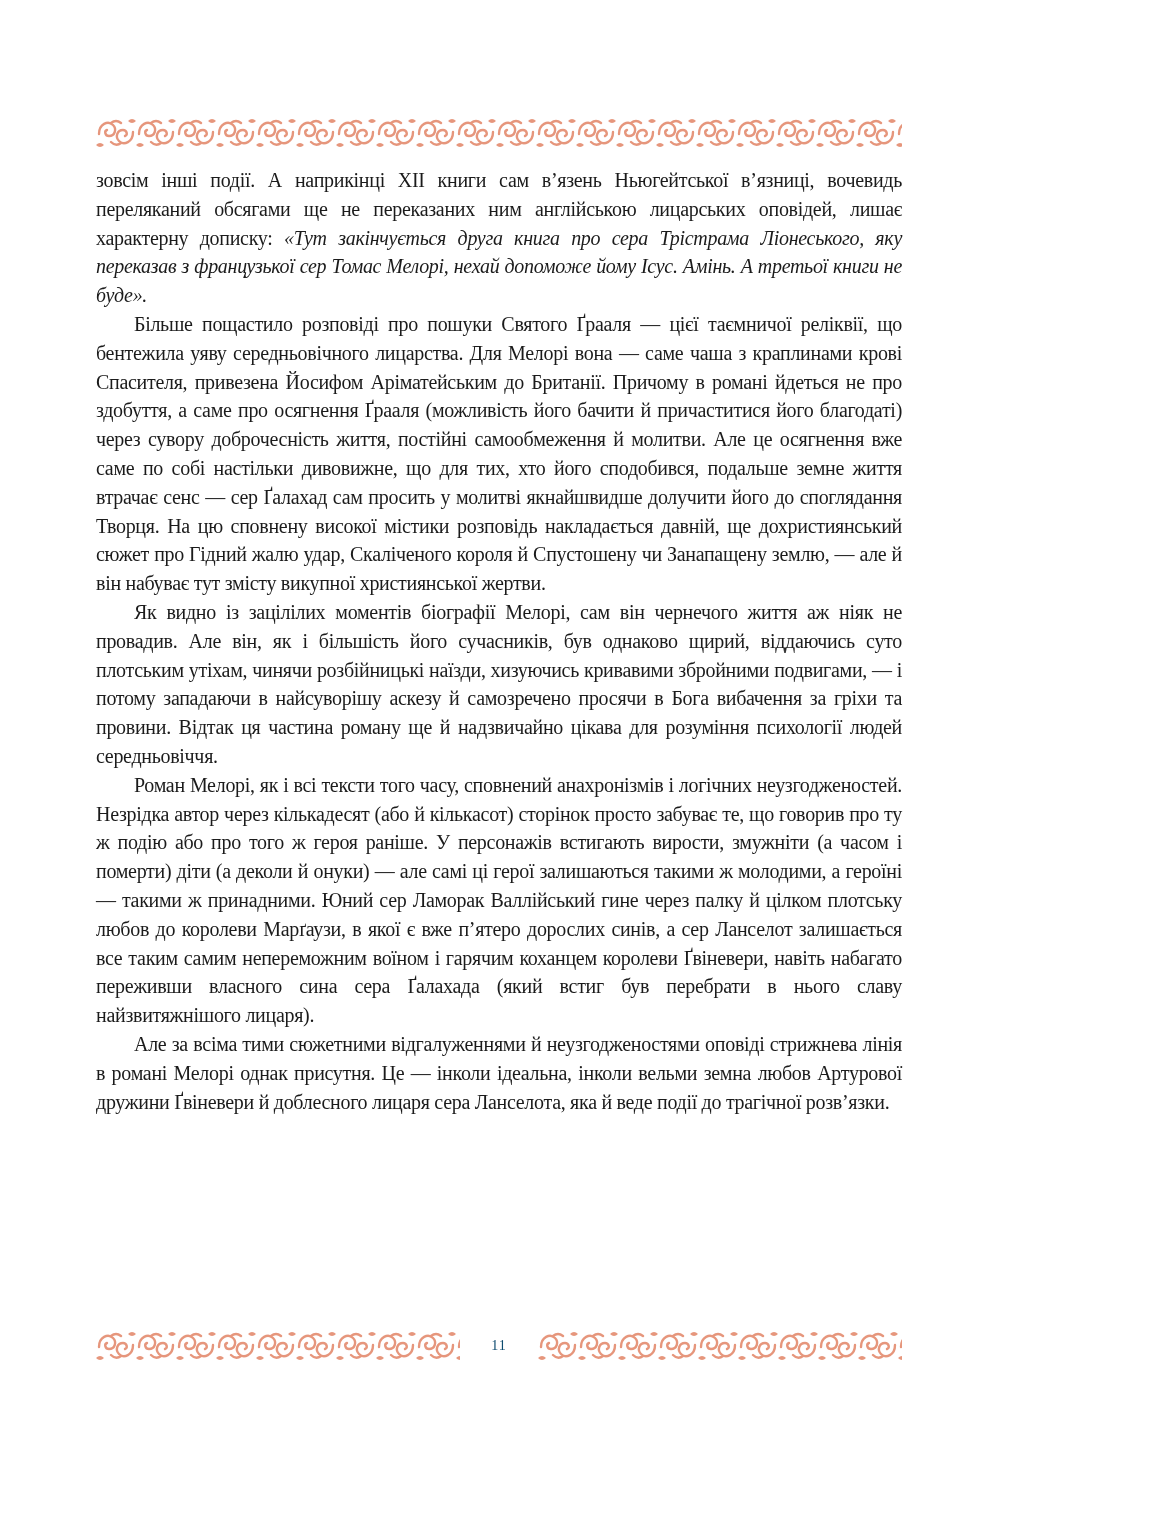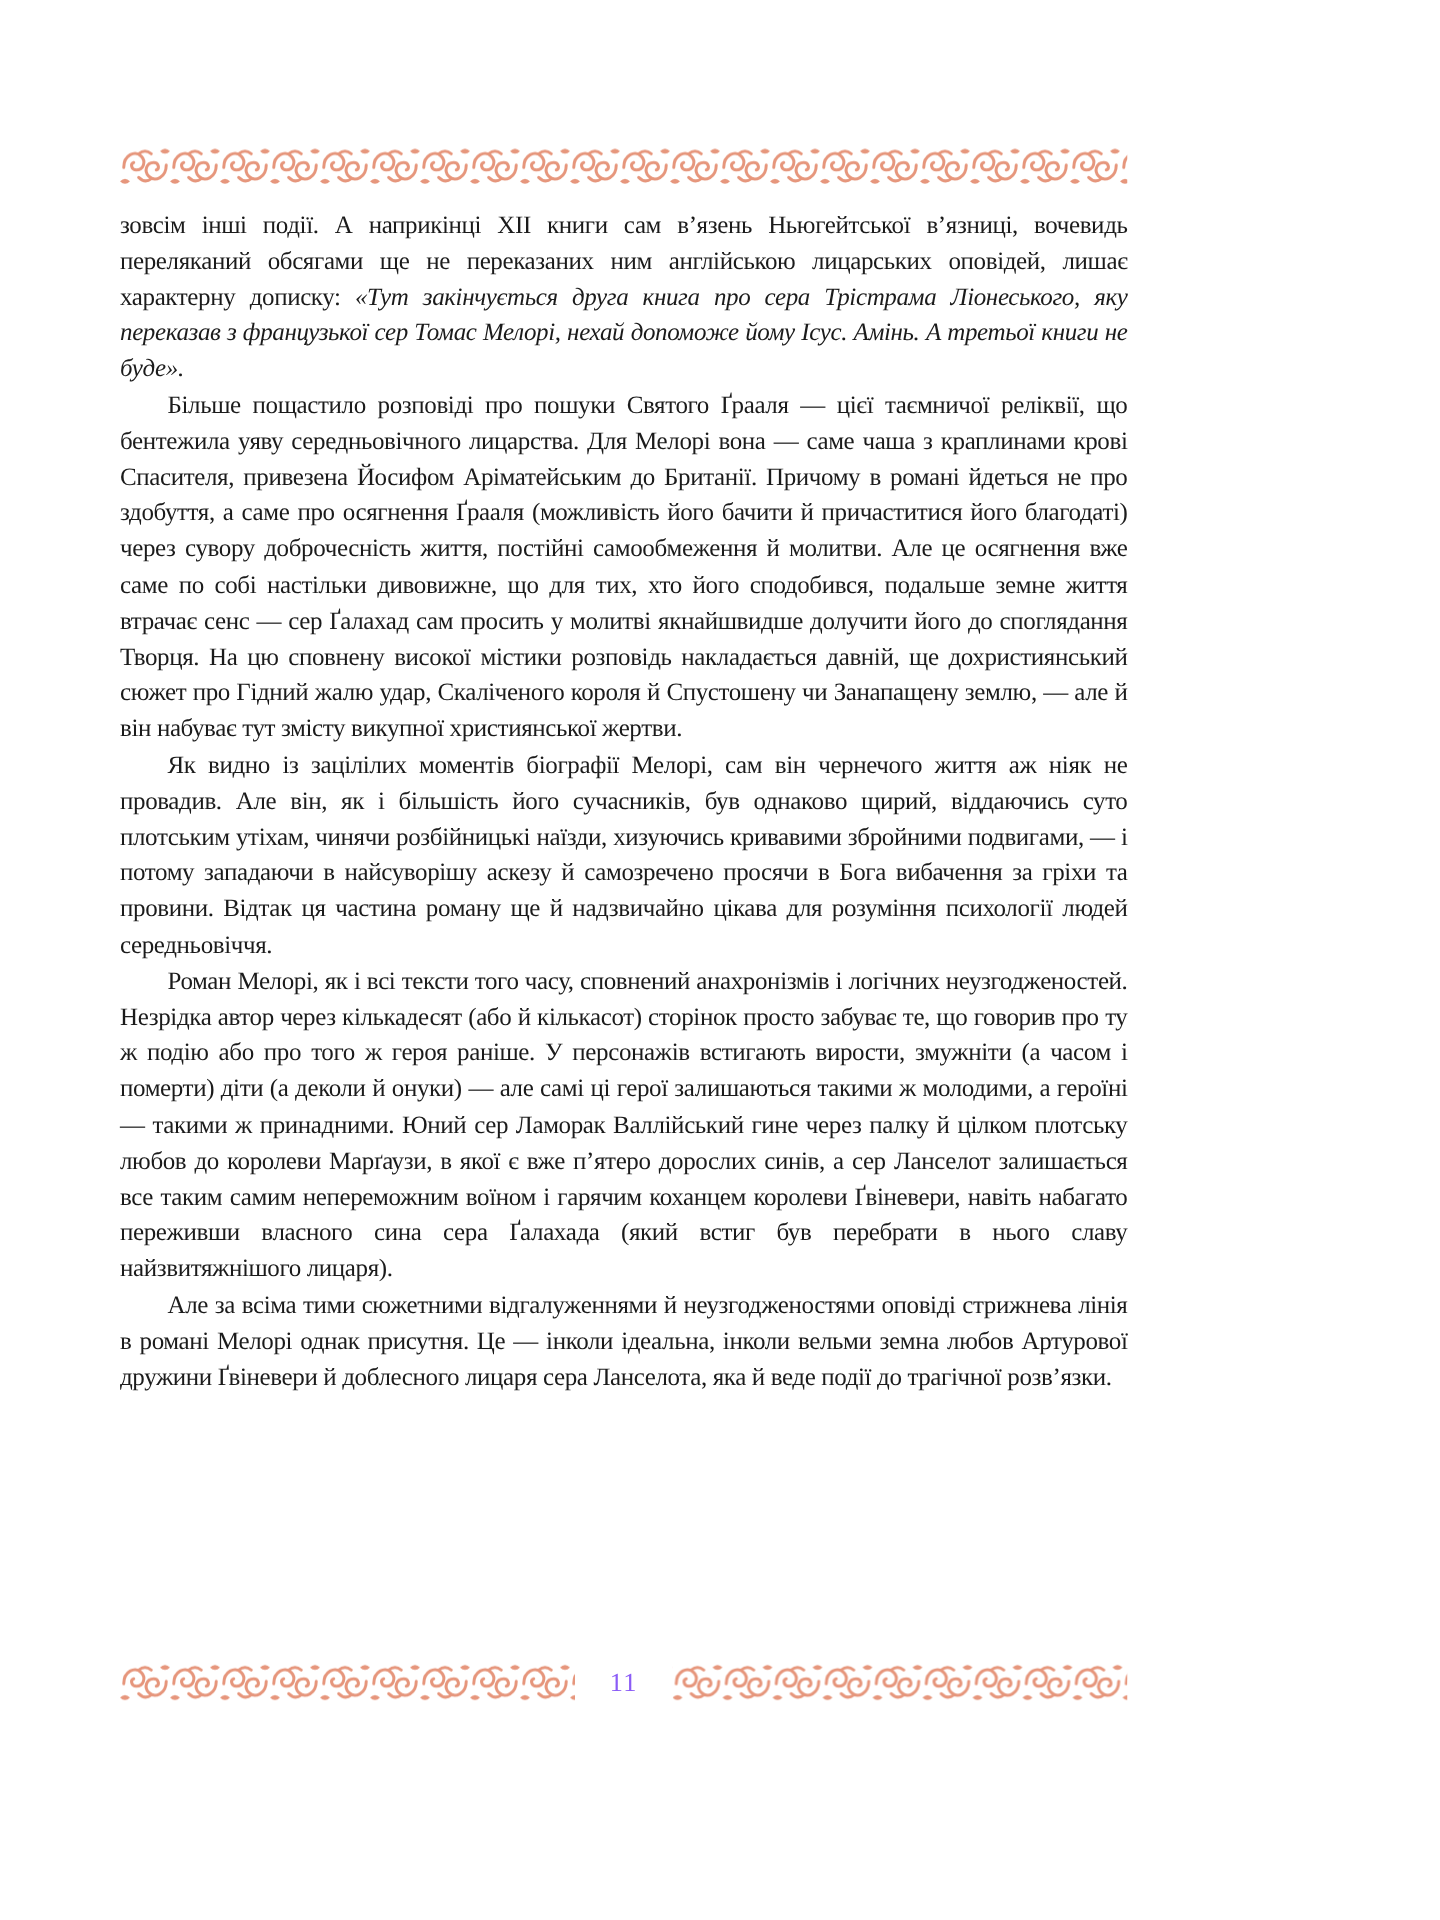--- a/index.html
+++ b/index.html
@@ -19,21 +19,21 @@
     text-align:justify;
   }
   .para{margin:0;text-indent:38px;}
   .para.first{text-indent:0;}
   .quote{font-style:italic;}
   .footer{
     position:absolute;left:96px;top:1330px;width:806px;height:32px;
     display:flex;align-items:center;justify-content:space-between;
   }
   .pagenum{
-    font-size:21px;color:#8b5cf6;letter-spacing:1px;
+    font-size:14px;color:#0c4a6e;letter-spacing:1px;
     padding:0 14px;line-height:32px;
   }
   .orn-seg{display:block;}
   .defs-holder{position:absolute;width:0;height:0;overflow:hidden;}
 </style>
 </head>
 <body>
 
 <div class="page">
 

